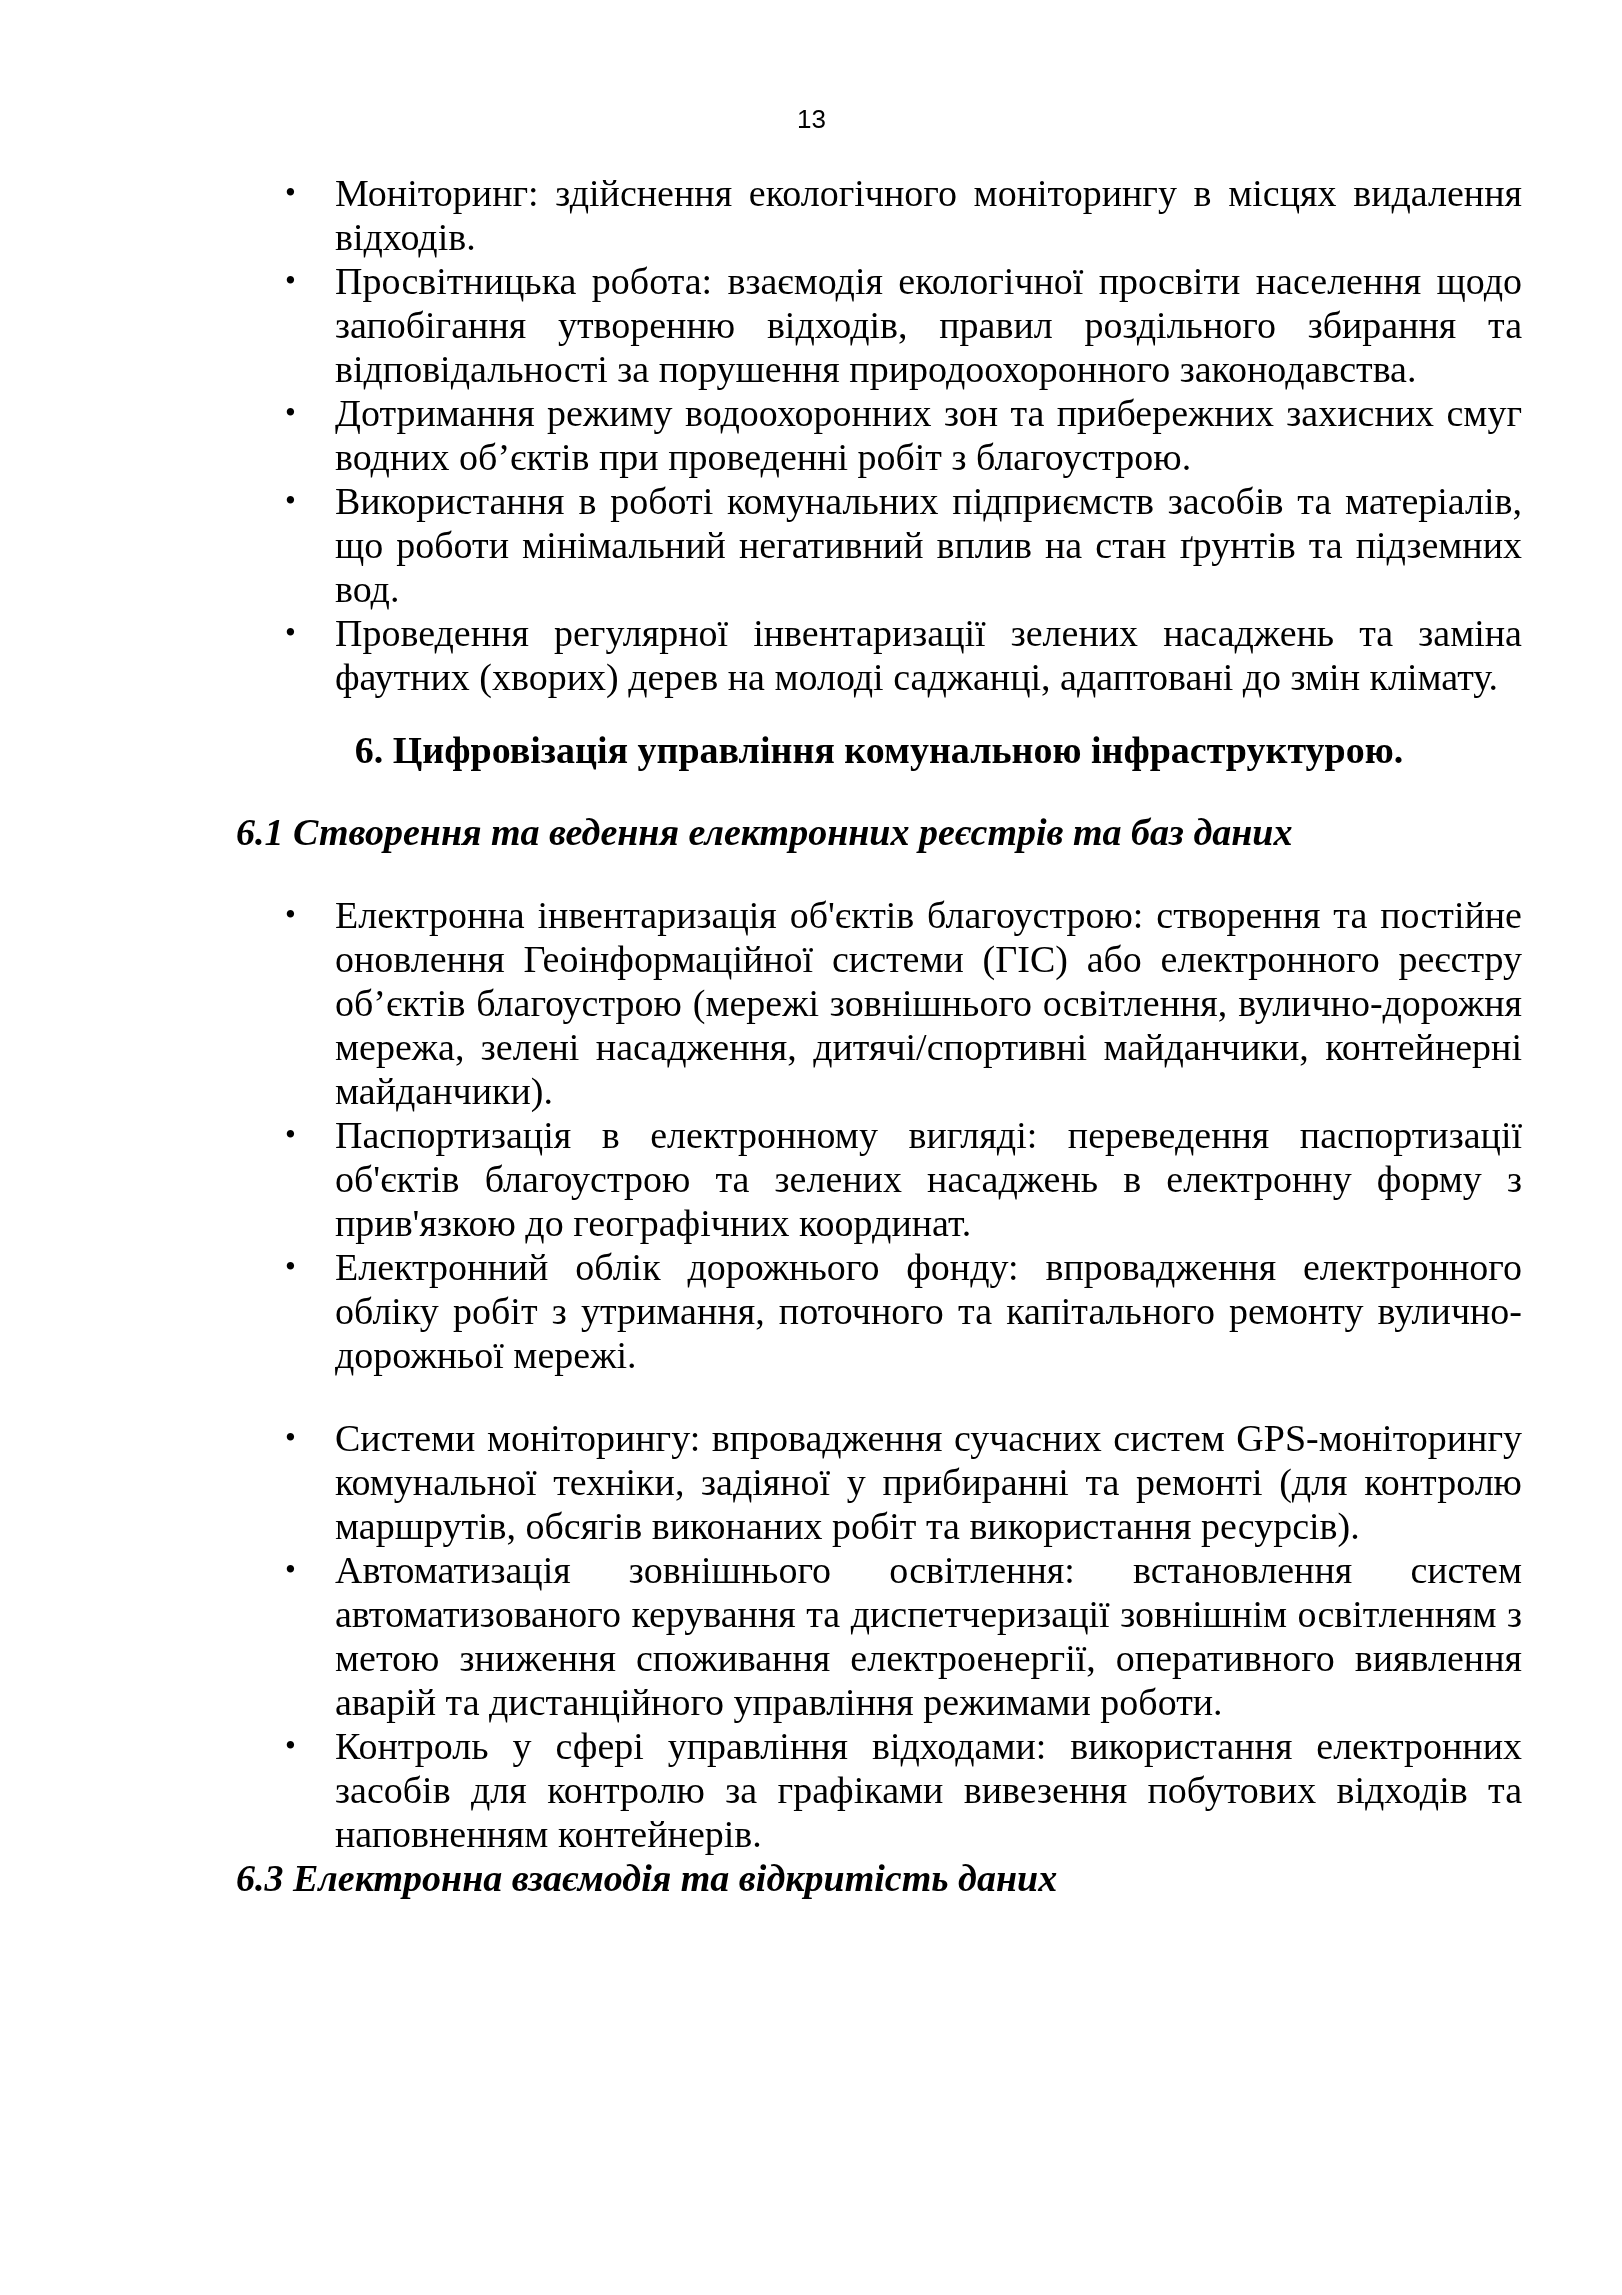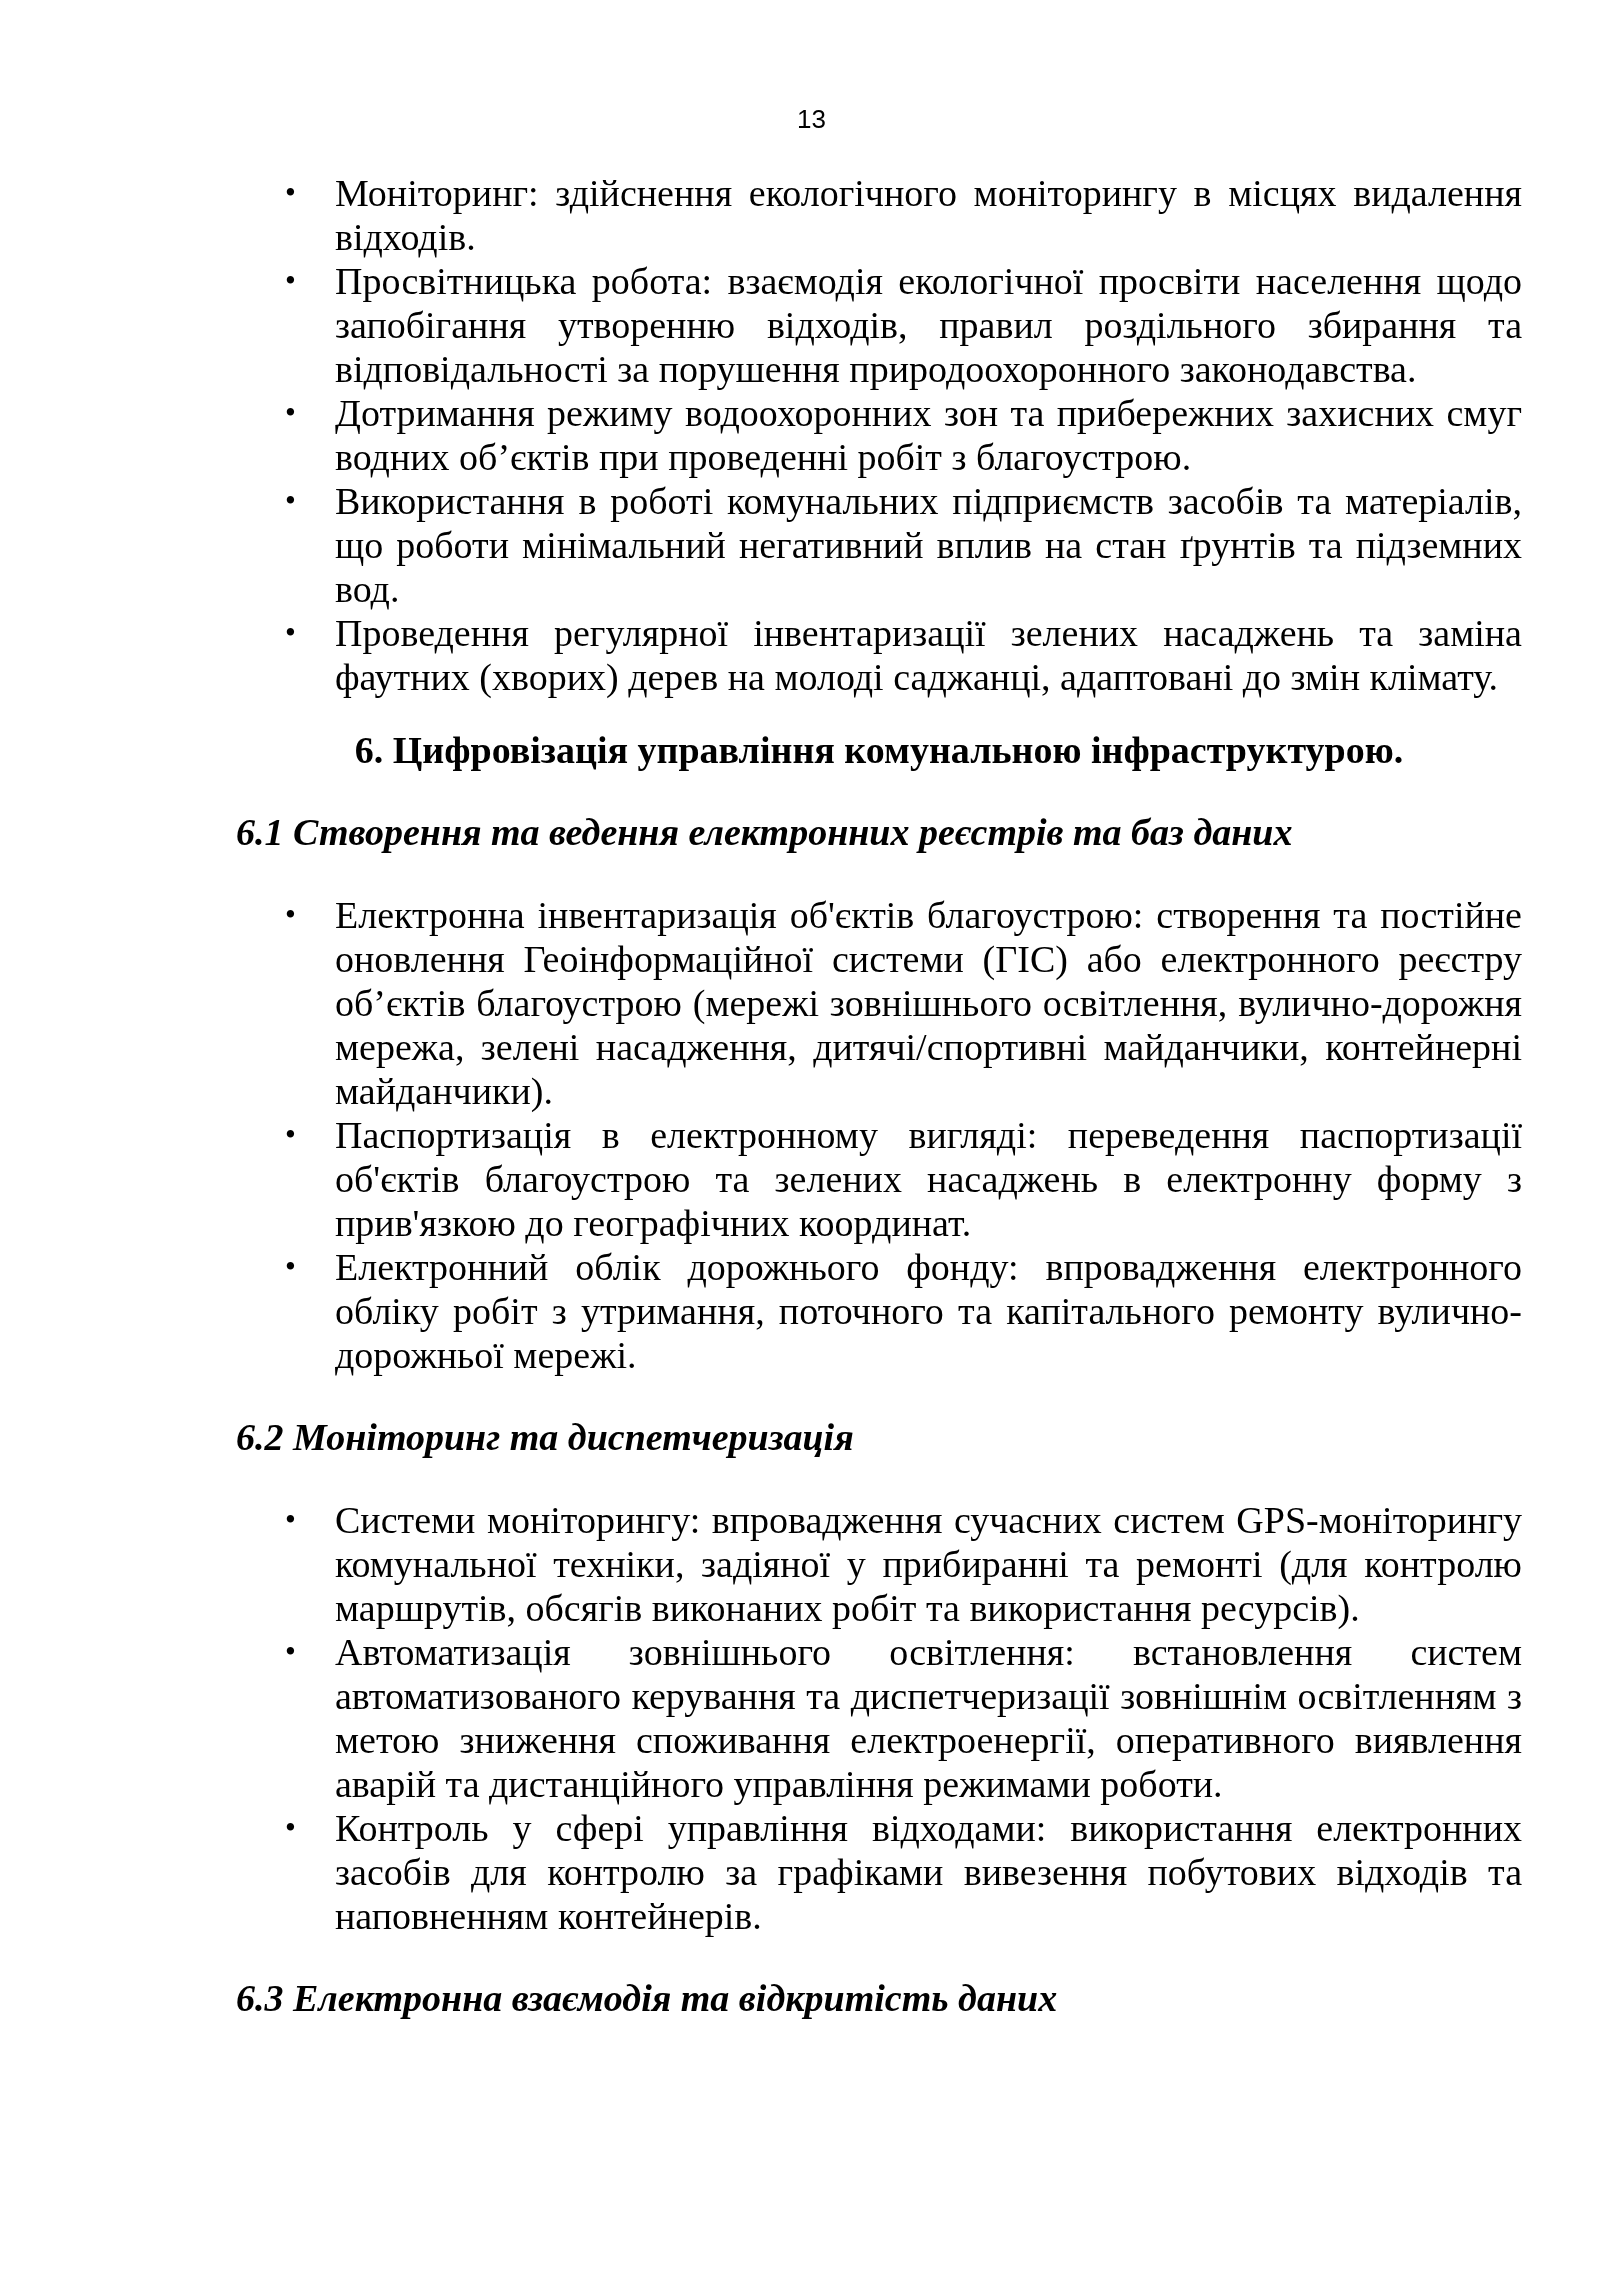--- a/index.html
+++ b/index.html
@@ -49,24 +49,23 @@
   <h1 class="h-center" style="margin-top:29px;">6. Цифровізація управління комунальною інфраструктурою.</h1>
 
   <h2 class="h-sub" style="margin-top:38px;">6.1 Створення та ведення електронних реєстрів та баз даних</h2>
 
   <ul class="bullets" style="margin-top:39px;">
     <li><span class="bullet">•</span><span>Електронна інвентаризація об'єктів благоустрою: створення та постійне оновлення Геоінформаційної системи (ГІС) або електронного реєстру об’єктів благоустрою (мережі зовнішнього освітлення, вулично-дорожня мережа, зелені насадження, дитячі/спортивні майданчики, контейнерні майданчики).</span></li>
     <li><span class="bullet">•</span><span>Паспортизація в електронному вигляді: переведення паспортизації об'єктів благоустрою та зелених насаджень в електронну форму з прив'язкою до географічних координат.</span></li>
     <li><span class="bullet">•</span><span>Електронний облік дорожнього фонду: впровадження електронного обліку робіт з утримання, поточного та капітального ремонту вулично-дорожньої мережі.</span></li>
   </ul>
 
-  <h2 class="h-sub" style="margin-top:38px;">6.2 Моніторинг та диспетчеризація</h2>
 
   <ul class="bullets" style="margin-top:39px;">
     <li><span class="bullet">•</span><span>Системи моніторингу: впровадження сучасних систем GPS-моніторингу комунальної техніки, задіяної у прибиранні та ремонті (для контролю маршрутів, обсягів виконаних робіт та використання ресурсів).</span></li>
     <li><span class="bullet">•</span><span>Автоматизація зовнішнього освітлення: встановлення систем автоматизованого керування та диспетчеризації зовнішнім освітленням з метою зниження споживання електроенергії, оперативного виявлення аварій та дистанційного управління режимами роботи.</span></li>
     <li><span class="bullet">•</span><span>Контроль у сфері управління відходами: використання електронних засобів для контролю за графіками вивезення побутових відходів та наповненням контейнерів.</span></li>
   </ul>
 
-  <h2 class="h-sub" style="margin-top:38px;">6.3 Електронна взаємодія та відкритість даних</h2>
+  <h2 class="h-sub" style="">6.3 Електронна взаємодія та відкритість даних</h2>
 
 </div>
 
 
 </body></html>

